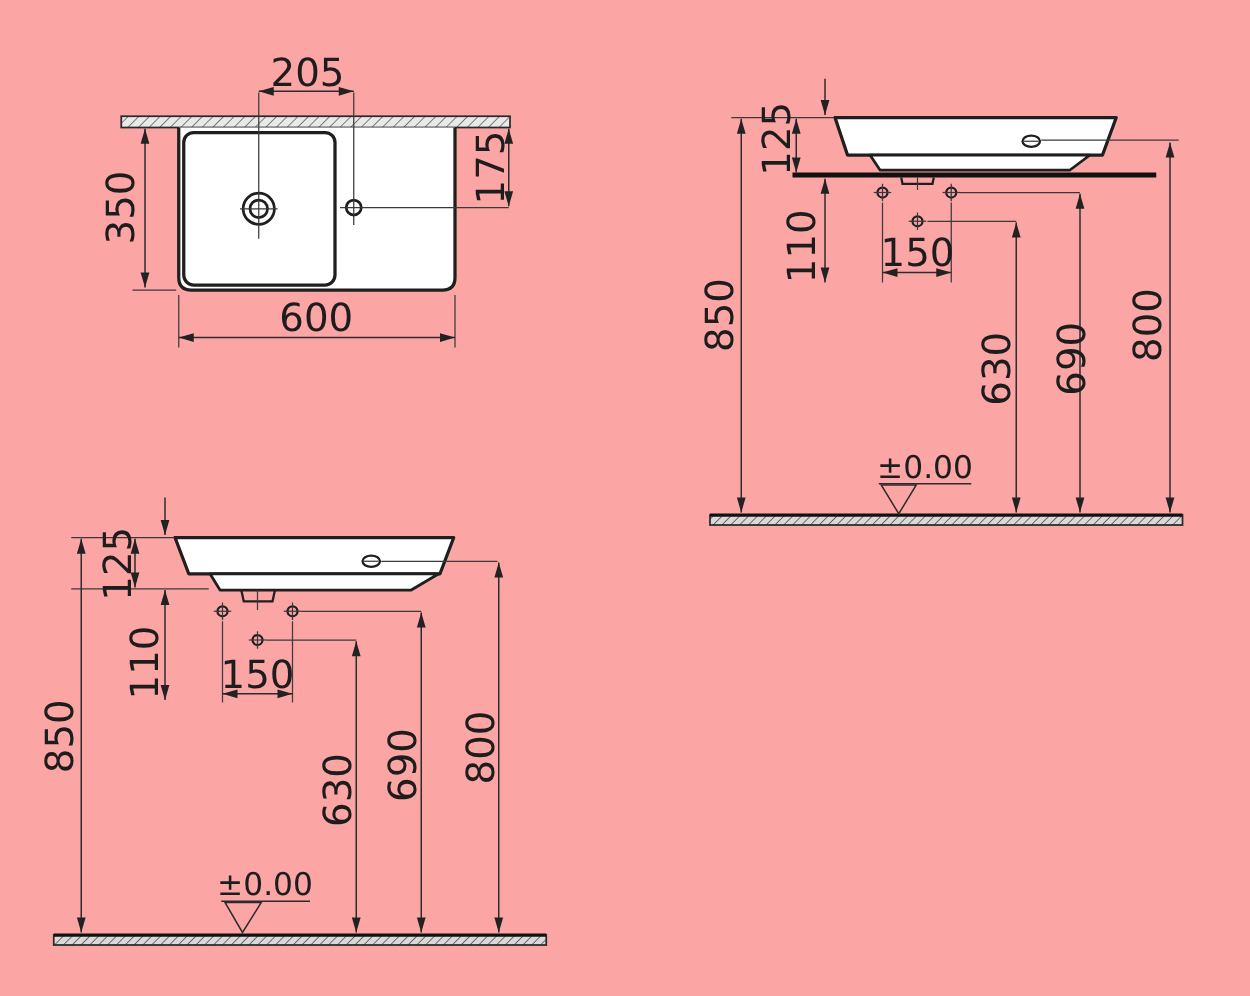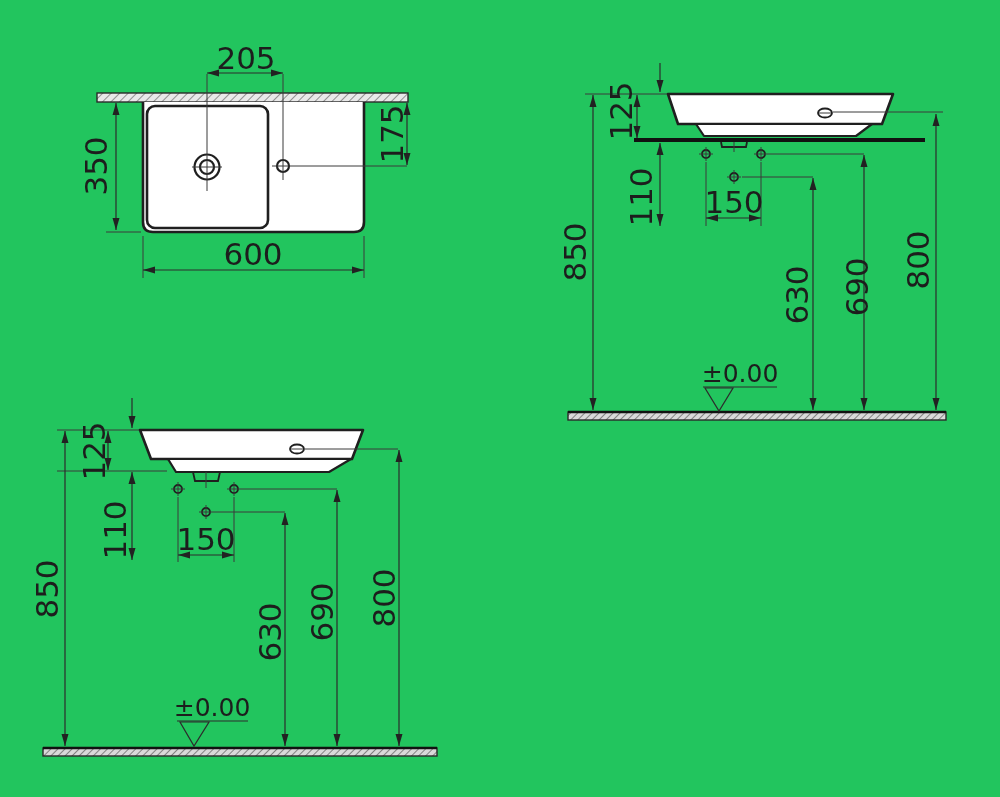--- a/index.html
+++ b/index.html
@@ -1,16 +1,16 @@
 <!DOCTYPE html>
 <html><head>
 <meta charset="utf-8">
 <style>
   html,body{margin:0;padding:0;background:#ffffff;}
-  .stage{width:1000px;height:797px;position:relative;background:#22c55e;}
+  .stage{width:1000px;height:797px;position:relative;background:#fca5a5;}
   svg{display:block;}
   .outline{stroke:#1f1f1f;stroke-width:2.6;fill:#ffffff;stroke-linejoin:round;}
   .outline2{stroke:#1f1f1f;stroke-width:2.2;fill:#ffffff;stroke-linejoin:round;}
   .med{stroke:#1f1f1f;stroke-width:1.8;fill:none;}
   .thin{stroke:#3a3a3a;stroke-width:1;fill:none;}
   .dim{stroke:#2c2c2c;stroke-width:1.2;fill:none;}
   .thick{stroke:#111;stroke-width:4;fill:none;}
   .hatchrect{stroke:#2a2a2a;stroke-width:1.4;}
   text{font-family:"DejaVu Sans","Liberation Sans",sans-serif;fill:#1d1d1d;font-size:31px;}
   .datumtxt{font-size:25px;}

